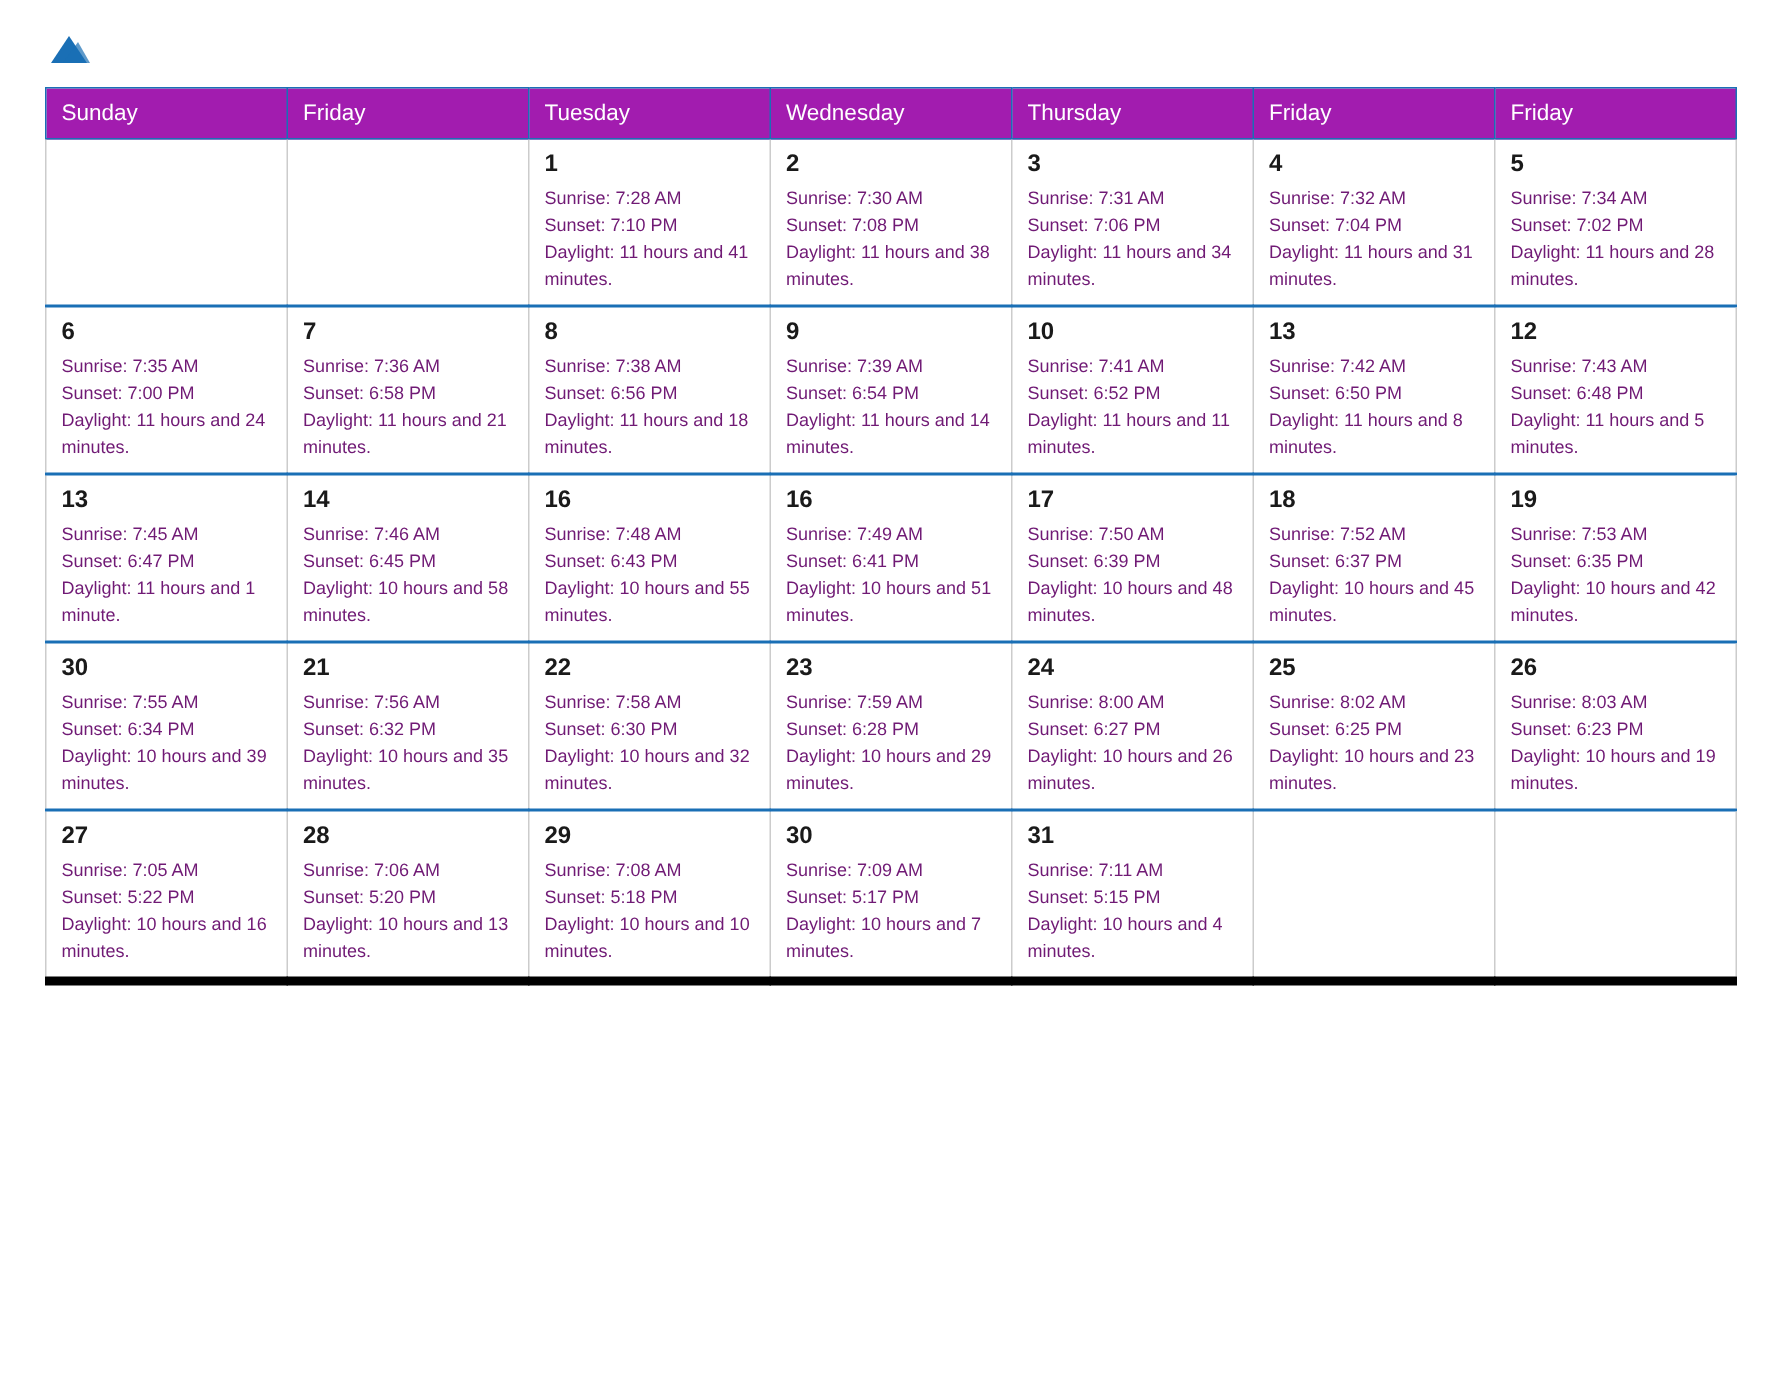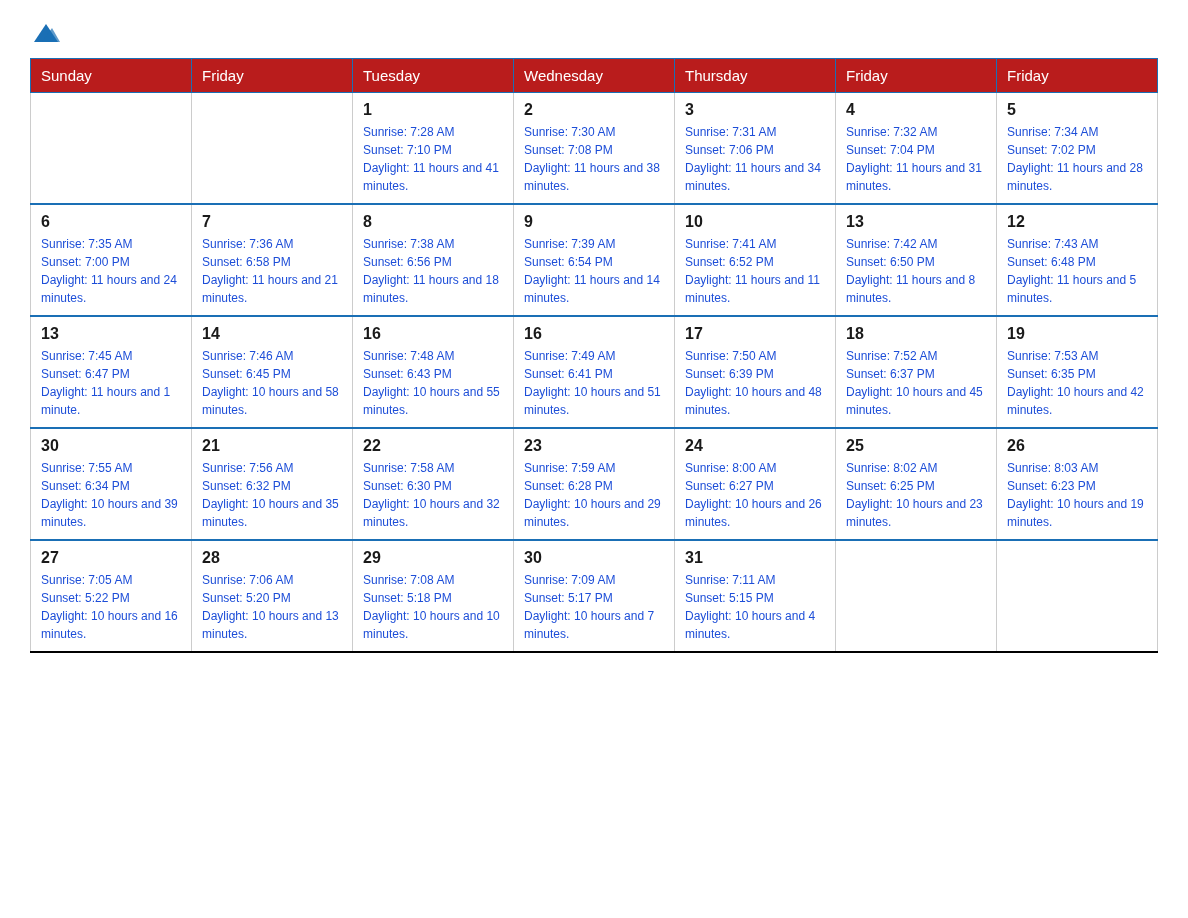--- a/index.html
+++ b/index.html
@@ -44,21 +44,21 @@
       font-size: 19px;
       color: #444;
       margin-top: 4px;
     }
     table {
       width: 100%;
       border-collapse: collapse;
       margin-top: 10px;
     }
     thead tr {
-      background-color: #b91c1c;
+      background-color: #a21caf;
     }
     thead th {
       color: #fff;
       font-size: 15px;
       font-weight: normal;
       padding: 8px 10px;
       text-align: left;
       border: 1px solid #1a6fb5;
     }
     tbody tr {
@@ -75,26 +75,26 @@
       width: calc(100% / 7);
     }
     .day-number {
       font-size: 16px;
       font-weight: bold;
       color: #1a1a1a;
       display: block;
       margin-bottom: 4px;
     }
     .day-info {
-      color: #1d4ed8;
+      color: #701a75;
       font-size: 12px;
       line-height: 1.5;
     }
     tbody tr:last-child {
-      border-bottom: 2px solid #000000;
+      border-bottom: 6px solid #000000;
     }
     .logo-wrapper {
       display: flex;
       flex-direction: column;
       align-items: flex-start;
     }
     .logo-row {
       display: flex;
       align-items: center;
     }

